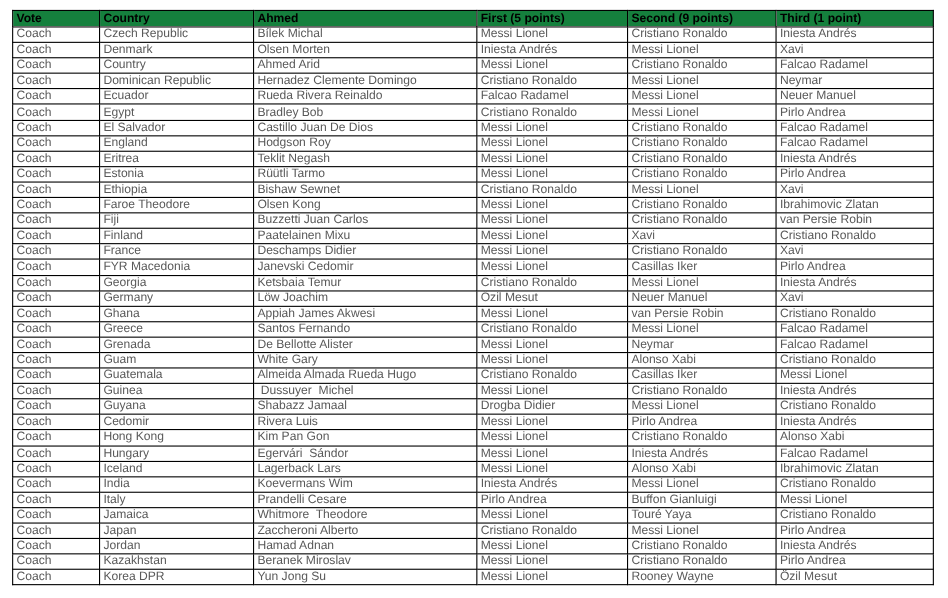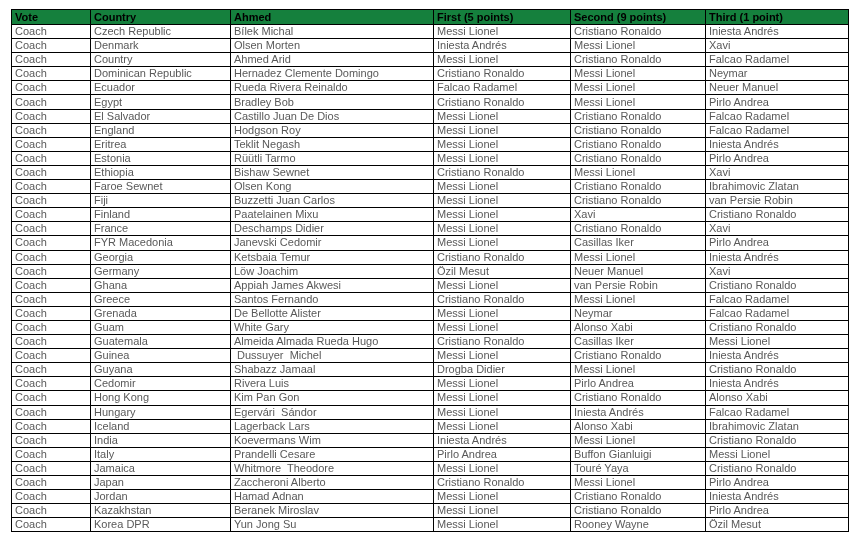--- a/index.html
+++ b/index.html
@@ -154,21 +154,21 @@
       <tr>
     <td>Coach</td>
     <td>Ethiopia</td>
     <td>Bishaw Sewnet</td>
     <td>Cristiano Ronaldo</td>
     <td>Messi Lionel</td>
     <td>Xavi</td>
   </tr>
       <tr>
     <td>Coach</td>
-    <td>Faroe Sewnet</td>
+    <td>Faroe Theodore</td>
     <td>Olsen Kong</td>
     <td>Messi Lionel</td>
     <td>Cristiano Ronaldo</td>
     <td>Ibrahimovic Zlatan</td>
   </tr>
       <tr>
     <td>Coach</td>
     <td>Fiji</td>
     <td>Buzzetti Juan Carlos</td>
     <td>Messi Lionel</td>

